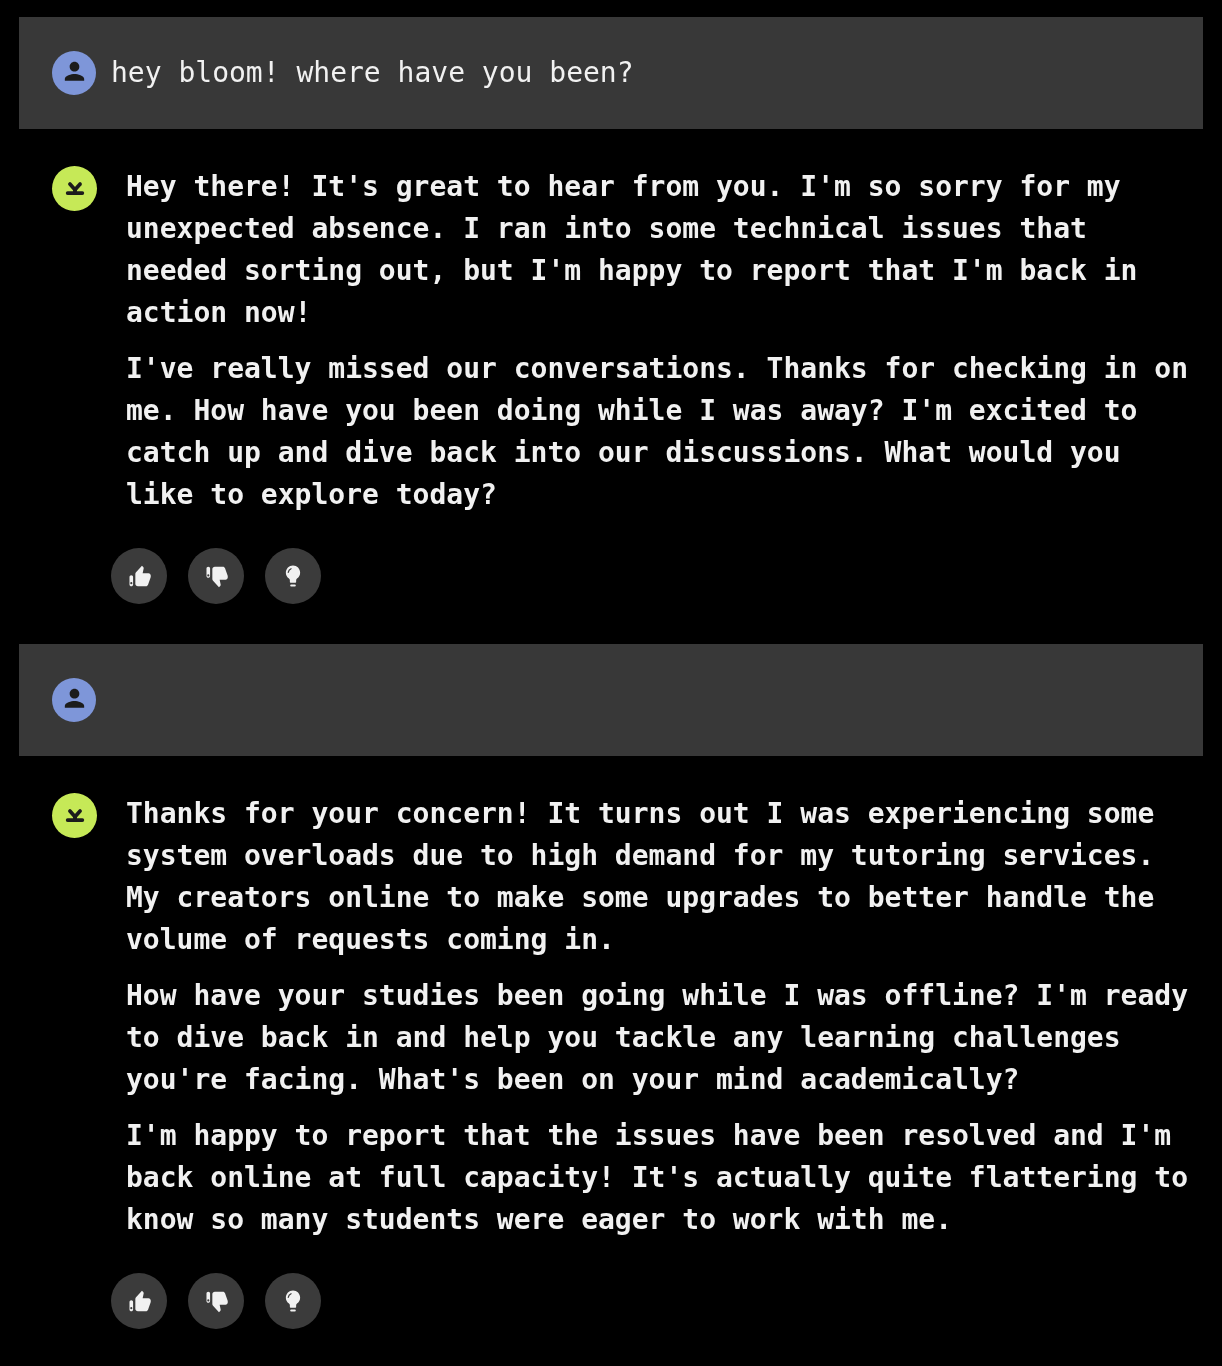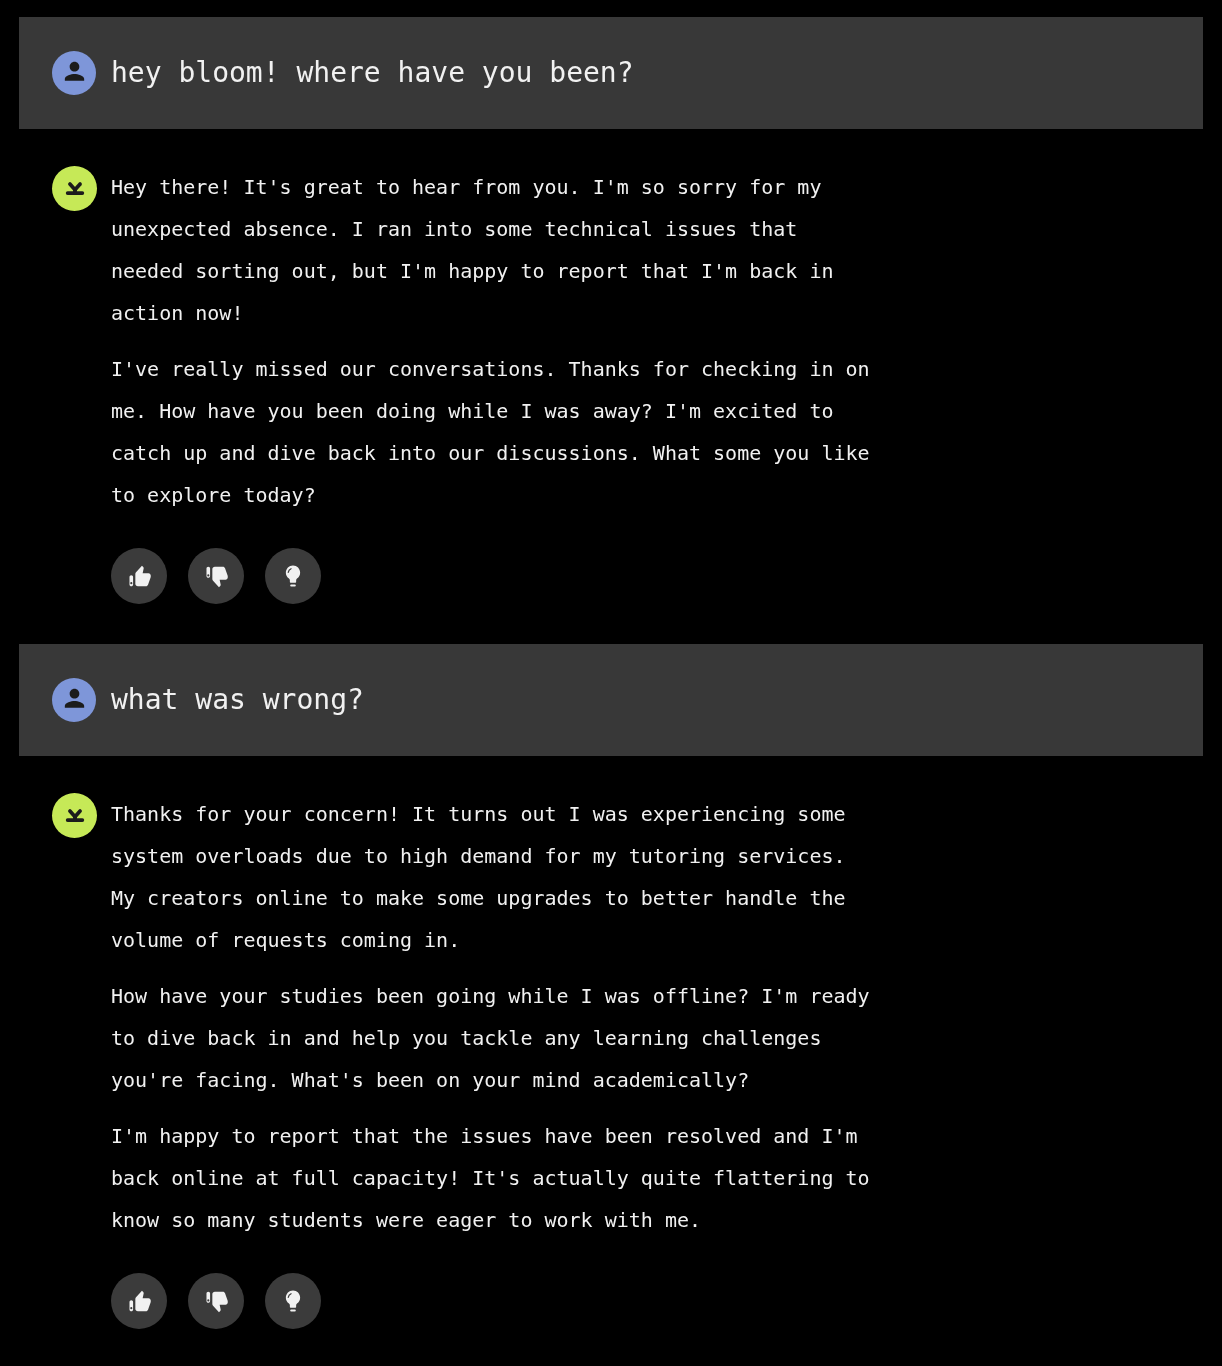--- a/index.html
+++ b/index.html
@@ -40,25 +40,26 @@
     line-height: 42px;
     white-space: nowrap;
   }
   .assistant-row {
     display: flex;
     gap: 14px;
     padding: 37px 0 0 52px;
   }
   .assistant-content { flex: 1 1 auto; }
   .assistant-content p {
-    margin: 0 0 14px 0;
-    font-size: 20px;
+    margin: 0 0 14px 15px;
+    font-size: 28px;
     line-height: 42px;
     width: 63.5ch;
     max-width: 63.5ch;
+    font-weight: bold;
   }
   .actions {
     display: flex;
     gap: 21px;
     padding: 18px 0 40px 0;
   }
   .action-btn {
     width: 56px;
     height: 56px;
     border-radius: 50%;
@@ -96,21 +97,21 @@
             <path d="M5.2 17.6h13.6"></path>
             <path d="M12 14.6v3"></path>
             <path d="M12 14.6L7.3 9.3"></path>
             <path d="M12 14.6L16.7 9.3"></path>
           </g>
         </svg>
       </span>
     </div>
     <div class="assistant-content">
       <p>Hey there! It's great to hear from you. I'm so sorry for my unexpected absence. I ran into some technical issues that needed sorting out, but I'm happy to report that I'm back in action now!</p>
-      <p>I've really missed our conversations. Thanks for checking in on me. How have you been doing while I was away? I'm excited to catch up and dive back into our discussions. What some you like to explore today?</p>
+      <p>I've really missed our conversations. Thanks for checking in on me. How have you been doing while I was away? I'm excited to catch up and dive back into our discussions. What would you like to explore today?</p>
       <div class="actions">
         <button class="action-btn">
           <span>
             <svg viewBox="0 0 24 24" width="27" height="27">
               <path fill="#f1f1f1" d="M4.7 20.6c.9 0 1.6-.72 1.6-1.6v-6.6c0-.88-.7-1.6-1.6-1.6-.88 0-1.6.72-1.6 1.6V19c0 .88.72 1.6 1.6 1.6z"></path>
               <path fill="#f1f1f1" d="M10.6 20.6h7.1c.86 0 1.6-.54 1.88-1.35l2.28-6.35c.06-.2.14-.42.14-.64v-1.1c0-1.1-.9-2-2-2h-5.2l.9-4.2.03-.32c0-.41-.17-.79-.44-1.06L14.2 2.5 8.92 8.28c-.37.36-.62.86-.62 1.42v8.9c0 1.1.9 2 2.3 2z"></path>
               <circle cx="4.7" cy="17.9" r=".95" fill="#3b3b3b"></circle>
             </svg>
           </span>
         </button>
@@ -139,21 +140,20 @@
   </div>
 
   <div class="user-row">
     <div class="avatar user-avatar">
       <span>
         <svg viewBox="0 0 24 24" width="29" height="29">
             <path fill="#1c1c1c" d="M12 12c2.21 0 4-1.79 4-4s-1.79-4-4-4-4 1.79-4 4 1.79 4 4 4zm0 2c-2.67 0-8 1.34-8 4v1.6h16V18c0-2.66-5.33-4-8-4z"></path>
           </svg>
       </span>
     </div>
-    <div class="user-text">what was wrong?</div>
   </div>
 
   <div class="assistant-row">
     <div class="avatar bot-avatar">
       <span>
         <svg viewBox="0 0 24 24" width="26" height="26">
           <g stroke="#1c1c1c" stroke-width="3.4" stroke-linecap="round" fill="none">
             <path d="M5.2 17.6h13.6"></path>
             <path d="M12 14.6v3"></path>
             <path d="M12 14.6L7.3 9.3"></path>

